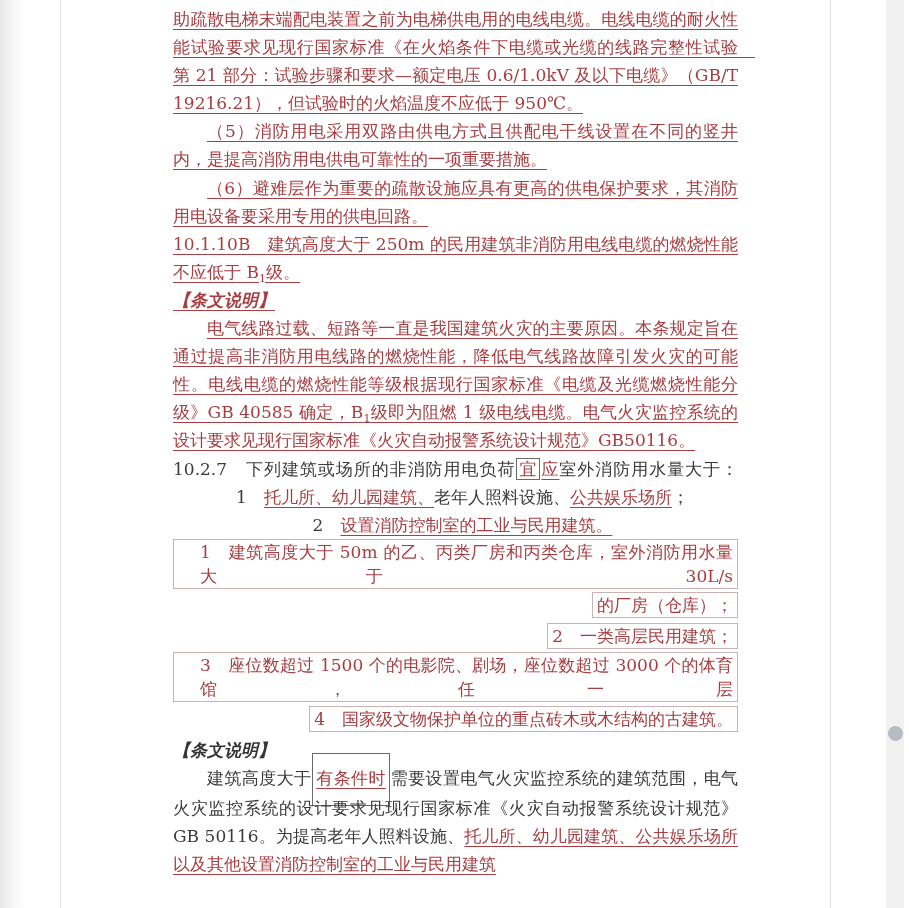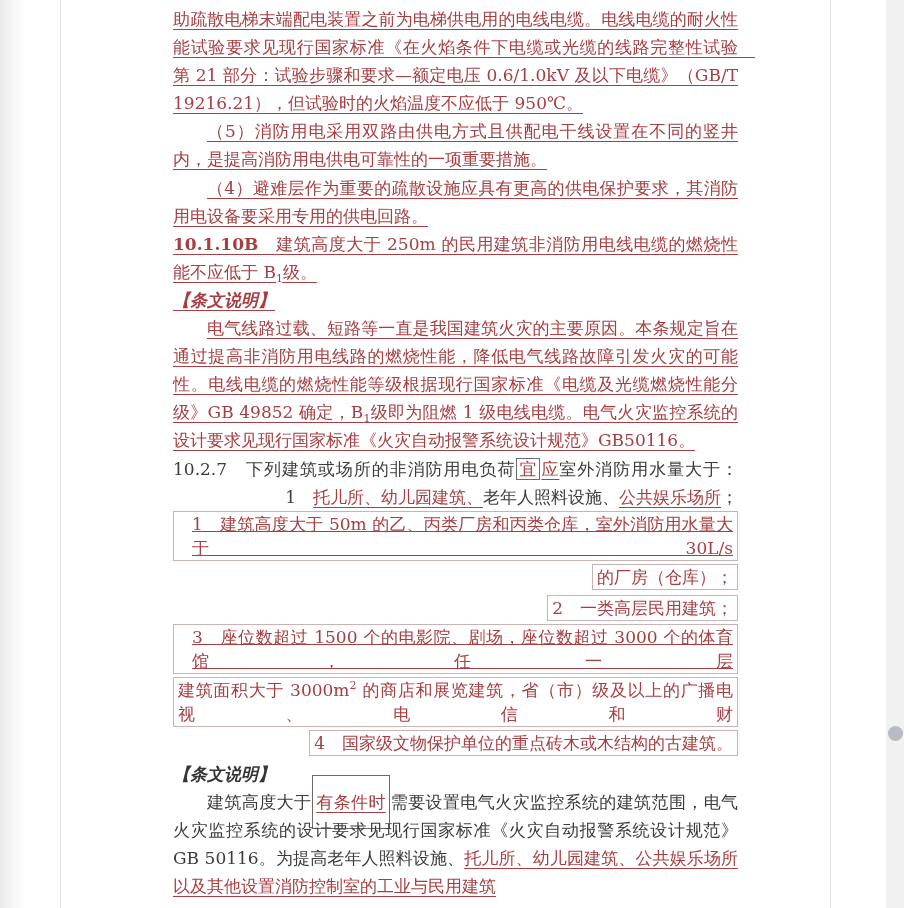--- a/index.html
+++ b/index.html
@@ -27,97 +27,97 @@
   .page-edge.right{left:830px;background:#dfdfe1;}
   .scroll-track{position:absolute;left:886px;top:0;bottom:0;width:18px;background:var(--track);}
   .scroll-thumb{position:absolute;left:888px;top:726px;width:15px;height:15px;border-radius:50%;background:var(--thumb);}
   .content{
     position:absolute;left:173px;top:5px;width:565px;
     font-size:17px;line-height:28.1px;
     text-align:justify;text-justify:inter-character;
   }
   .content p{margin:0;}
   .indent{text-indent:2em;}
-  .sub-item{padding-left:14px;text-align:right;}
+  .sub-item{padding-left:14px;text-align:center;}
   .rp{ 
     color:var(--red);
     text-decoration:underline;text-decoration-color:var(--red);
     text-underline-offset:4px;text-decoration-thickness:1px;
   }
   .red-run{
     color:var(--red);
     text-decoration:underline;text-decoration-color:var(--red);
     text-underline-offset:4px;text-decoration-thickness:1px;
   }
-  .bold{font-weight:bold;}
+  .bold{font-weight:normal;}
   .heading{font-weight:bold;margin:0;font-style:italic;}
   .heading.red-h{color:var(--red);text-decoration:underline;text-underline-offset:4px;text-decoration-thickness:1px;}
   .heading.black-h{color:#353535;}
   .full-just{text-align:justify;text-align-last:justify;}
   .boxline{
     border:1px solid var(--box-insert);
     color:var(--red);
     line-height:24px;
     padding:0 4px;
   }
   .box-full{
     display:block;box-sizing:border-box;width:100%;
     text-align:justify;text-align-last:justify;
     margin-bottom:2.5px;
   }
-  .box-pad{padding-left:18px;text-decoration:underline;}
+  .box-pad{padding-left:26px;}
   .hug-row{margin-bottom:2.5px;text-align:right;}
   .box-hug{display:inline-block;}
   .ml{margin-left:13px;}
   .box-del{
     border:1px solid var(--box-edit);
     color:var(--red);
     padding:0 2px;margin:0 1px;
   }
   .box-ins{
     border:1px solid var(--box-edit);
     color:var(--red);
     padding:16px 3px;margin:0 1px;
     text-decoration:underline;text-decoration-color:var(--red);
-    text-underline-offset:4px;text-decoration-thickness:1px;
+    text-underline-offset:4px;text-decoration-thickness:1px;font-family:Liberation Mono, monospace;
   }
   sub,sup{font-size:11px;line-height:0;}
 </style>
 </head>
 <body>
 
 <div class="left-shadow"></div>
 <div class="page-edge left"></div>
 <div class="page-edge right"></div>
 <div class="scroll-track"></div>
 <div class="scroll-thumb"></div>
 
 <div class="content">
 
   <p class="rp">助疏散电梯末端配电装置之前为电梯供电用的电线电缆。电线电缆的耐火性能试验要求见现行国家标准《在火焰条件下电缆或光缆的线路完整性试验　第 21 部分：试验步骤和要求—额定电压 0.6/1.0kV 及以下电缆》（GB/T 19216.21），但试验时的火焰温度不应低于 950℃。</p>
 
   <p class="rp indent">（5）消防用电采用双路由供电方式且供配电干线设置在不同的竖井内，是提高消防用电供电可靠性的一项重要措施。</p>
 
-  <p class="rp indent">（4）避难层作为重要的疏散设施应具有更高的供电保护要求，其消防用电设备要采用专用的供电回路。</p>
+  <p class="rp indent">（6）避难层作为重要的疏散设施应具有更高的供电保护要求，其消防用电设备要采用专用的供电回路。</p>
 
   <p class="rp"><span class="bold">10.1.10B　</span><span>建筑高度大于 250m 的民用建筑非消防用电线电缆的燃烧性能不应低于 B</span><sub>1</sub><span>级。</span></p>
 
   <p class="heading red-h">【条文说明】</p>
 
-  <p class="rp indent"><span>电气线路过载、短路等一直是我国建筑火灾的主要原因。本条规定旨在通过提高非消防用电线路的燃烧性能，降低电气线路故障引发火灾的可能性。电线电缆的燃烧性能等级根据现行国家标准《电缆及光缆燃烧性能分级》GB 49852 确定，B</span><sub>1</sub><span>级即为阻燃 1 级电线电缆。电气火灾监控系统的设计要求见现行国家标准《火灾自动报警系统设计规范》GB50116。</span></p>
+  <p class="rp indent"><span>电气线路过载、短路等一直是我国建筑火灾的主要原因。本条规定旨在通过提高非消防用电线路的燃烧性能，降低电气线路故障引发火灾的可能性。电线电缆的燃烧性能等级根据现行国家标准《电缆及光缆燃烧性能分级》GB 40585 确定，B</span><sub>1</sub><span>级即为阻燃 1 级电线电缆。电气火灾监控系统的设计要求见现行国家标准《火灾自动报警系统设计规范》GB50116。</span></p>
 
   <p class="full-just"><span>10.2.7　下列建筑或场所的非消防用电负荷</span><span class="box-del">宜</span><span class="red-run">应</span><span>室外消防用水量大于：</span></p>
 
   <p class="sub-item"><span>1　</span><span class="red-run">托儿所、幼儿园建筑、</span><span>老年人照料设施、</span><span class="red-run">公共娱乐场所</span><span>；</span></p>
 
+  <p class="sub-item"><span>2　</span><span class="red-run">设置消防控制室的工业与民用建筑。</span></p>
 
   <div class="boxline box-full box-pad">1　建筑高度大于 50m 的乙、丙类厂房和丙类仓库，室外消防用水量大于 30L/s</div>
   <div class="hug-row"><span class="boxline box-hug">的厂房（仓库）；</span></div>
   <div class="hug-row"><span class="boxline box-hug ml">2　一类高层民用建筑；</span></div>
   <div class="boxline box-full box-pad">3　座位数超过 1500 个的电影院、剧场，座位数超过 3000 个的体育馆，任一层</div>
-  <div class="boxline box-full"><span>建筑面积大于 3000m</span><sup>2</sup><span> 的商店和展览建筑，省（市）级及以上的广播电视、电信和财</span></div>
   <div class="hug-row"><span class="boxline box-hug ml">4　国家级文物保护单位的重点砖木或木结构的古建筑。</span></div>
 
   <p class="heading black-h">【条文说明】</p>
 
   <p class="indent"><span>建筑高度大于</span><span class="box-ins">有条件时</span><span>需要设置电气火灾监控系统的建筑范围，电气火灾监控系统的设计要求见现行国家标准《火灾自动报警系统设计规范》GB  50116。为提高老年人照料设施、</span><span class="red-run">托儿所、幼儿园建筑、公共娱乐场所以及其他设置消防控制室的工业与民用建筑</span></p>
 
 </div>
 
 </body></html>

